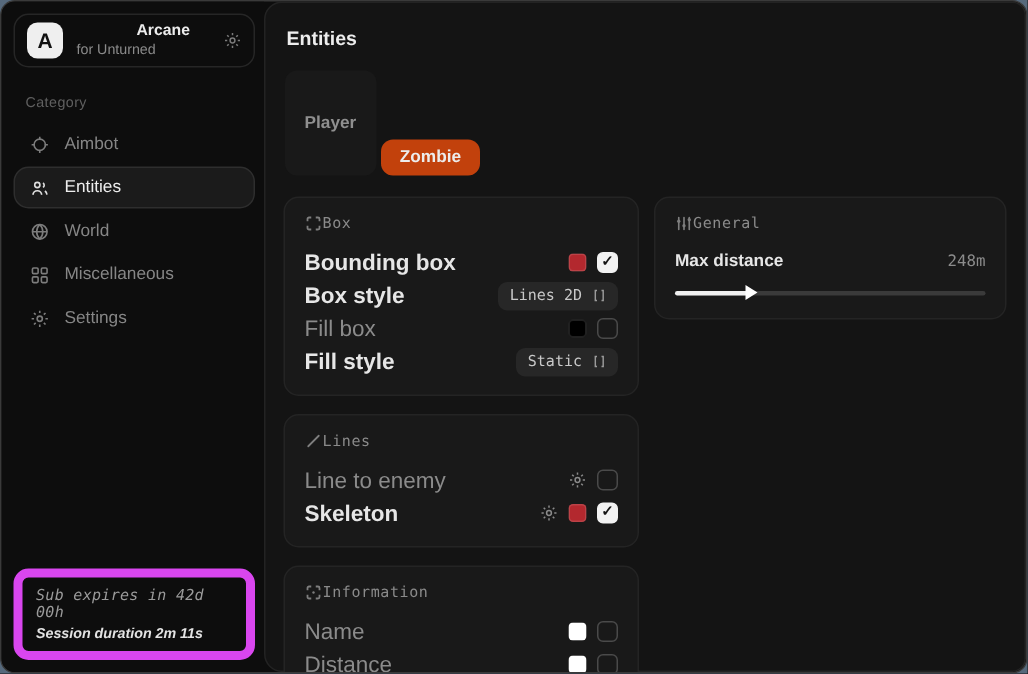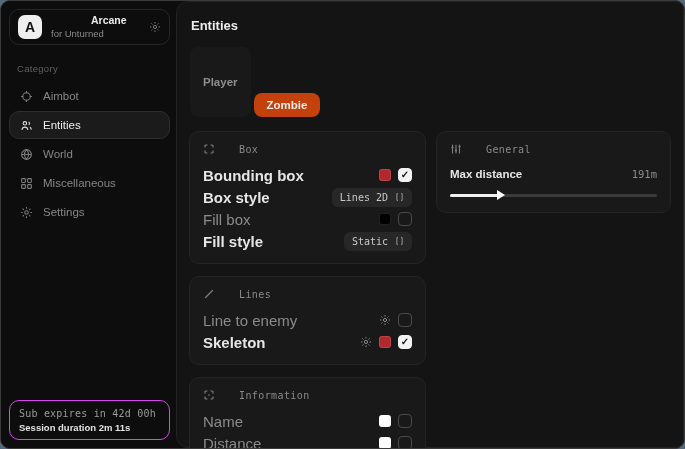--- a/index.html
+++ b/index.html
@@ -53,22 +53,23 @@
     cursor:pointer; background:transparent; text-align:center;
     font-family:"Liberation Sans", sans-serif;
   }
   .nav-item .nicon { display:flex; color:#7c7c7c; }
   .nav-item.active {
     background:#1b1b1b; border-color:#2e2e2e; color:#ededed;
   }
   .nav-item.active .nicon { color:#dedede; }
   .sidebar-spacer { flex:1; }
   .sub-box {
-    border:1px solid #d946ef; border-radius:10px;
+    border:6px solid #d946ef; border-radius:10px;
     padding:7px 9px 6px;
+    font-style:italic;
   }
   .sub-line1 {
     font-family:"DejaVu Sans Mono", monospace;
     font-size:10px; color:#9b9b9b; letter-spacing:.2px;
   }
   .sub-line2 {
     font-size:9.5px; font-weight:bold; color:#e3e3e3; margin-top:3px;
   }
   
   .main {
@@ -91,21 +92,21 @@
   .columns { display:flex; gap:10px; margin-top:14px; align-items:flex-start; }
   .col-left { width:237px; flex:none; display:flex; flex-direction:column; gap:12px; }
   .col-right { flex:1; }
   .panel {
     background:#191919;
     border:1px solid #242424;
     border-radius:10px;
     padding:9px 13px 11px;
   }
   .panel-header {
-    display:flex; align-items:center; gap:24px;
+    display:flex; align-items:center; gap:0;
     color:#8a8a8a; margin-bottom:7px; height:16px;
   }
   .panel-header .ptitle {
     font-family:"DejaVu Sans Mono", monospace;
     font-size:10px; letter-spacing:.4px;
   }
   .panel-header .picon { display:flex; color:#7e7e7e; }
   .row { display:flex; align-items:center; height:22px; }
   .rlabel { flex:1; font-size:15px; font-weight:bold; color:#e6e6e6; }
   .row.dim .rlabel { color:#8b8b8b; font-weight:normal; }
@@ -391,21 +392,21 @@
                 <circle cx="5" cy="9" r="2.2" fill="currentColor" stroke="none"></circle>
                 <circle cx="12" cy="15" r="2.2" fill="currentColor" stroke="none"></circle>
                 <circle cx="19" cy="7" r="2.2" fill="currentColor" stroke="none"></circle>
               </svg>
             </span>
             <span class="ptitle">General</span>
           </div>
 
           <div class="gen-row">
             <span class="gen-label">Max distance</span>
-            <span class="gen-value">191m</span>
+            <span class="gen-value">248m</span>
           </div>
 
           <div class="slider">
             <div class="slider-track"></div>
             <div class="slider-fill" style="width: 25%;"></div>
             <div class="slider-thumb" style="left: 25%;"></div>
           </div>
         </section>
       </div>
 

